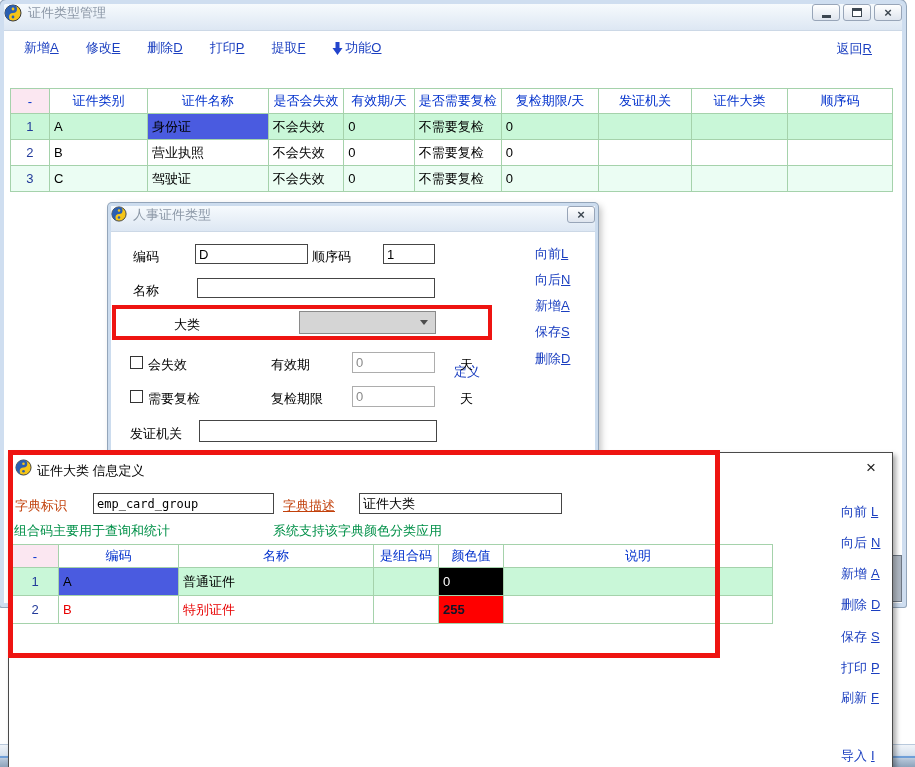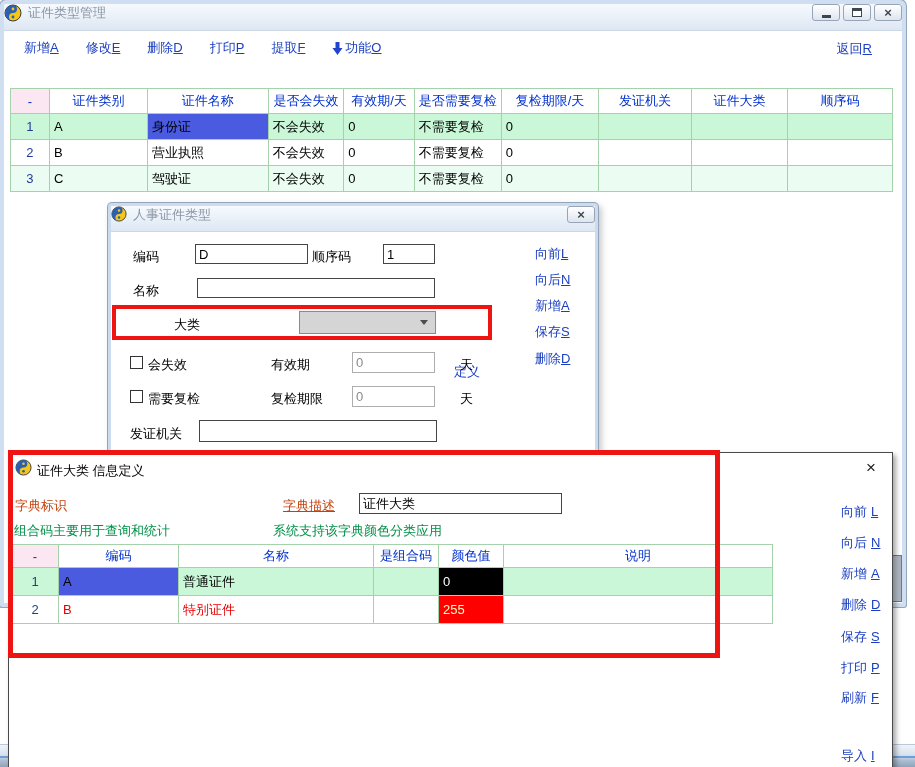--- a/index.html
+++ b/index.html
@@ -263,20 +263,21 @@
     <svg class="d3-icon" viewBox="0 0 18 18">
       <circle cx="9" cy="9" r="8" fill="#f5c518" stroke="#3a3a3a" stroke-width="1"></circle>
       <path d="M9 1a8 8 0 000 16 4 4 0 010-8 4 4 0 000-8z" fill="#2b5fb0"></path>
       <circle cx="9" cy="5" r="1.4" fill="#f5c518"></circle>
       <circle cx="9" cy="13" r="1.4" fill="#2b5fb0"></circle>
     </svg>
     <span class="d3-title">证件大类 信息定义</span>
     <span class="d3-close">×</span>
 
     <span class="lbl olive" style="left:6px; top:44px;">字典标识</span>
+    <input class="inp mono" style="left: 84px; top: 40px; width: 181px; height: 21px;" value="emp_card_group">
     <span class="lbl olive" style="left:274px; top:44px;text-decoration:underline;">字典描述</span>
     <input class="inp" style="left: 350px; top: 40px; width: 203px; height: 21px;" value="证件大类">
 
     <span class="lbl hint" style="left:5px; top:69px;">组合码主要用于查询和统计</span>
     <span class="lbl hint" style="left:264px; top:69px;">系统支持该字典颜色分类应用</span>
 
     <div class="grid-wrap" style="left:2px; top:91px; width:763px; height:82px;">
       <table class="grid grid2">
         <colgroup>
           <col style="width:47px">
@@ -301,21 +302,21 @@
           <td>普通证件</td>
           <td></td>
           <td style="background: rgb(0, 0, 0); color: rgb(255, 255, 255);">0</td>
           <td></td>
         </tr>
         <tr>
           <td class="rownum">2</td>
           <td style="color: rgb(232, 0, 0);">B</td>
           <td style="color: rgb(232, 0, 0);">特别证件</td>
           <td></td>
-          <td style="background: rgb(255, 0, 0); color: #fef9c3;">255</td>
+          <td style="background: rgb(255, 0, 0); color: #0f172a; font-weight: bold;">255</td>
           <td></td>
         </tr>
       </tbody>
         </table>
     </div>
 
     <a class="lnk side-link" style="left:832px; top:50px;"><span>向前</span><u>L</u></a>
     <a class="lnk side-link" style="left:832px; top:81px;"><span>向后</span><u>N</u></a>
     <a class="lnk side-link" style="left:832px; top:112px;"><span>新增</span><u>A</u></a>
     <a class="lnk side-link" style="left:832px; top:143px;"><span>删除</span><u>D</u></a>

